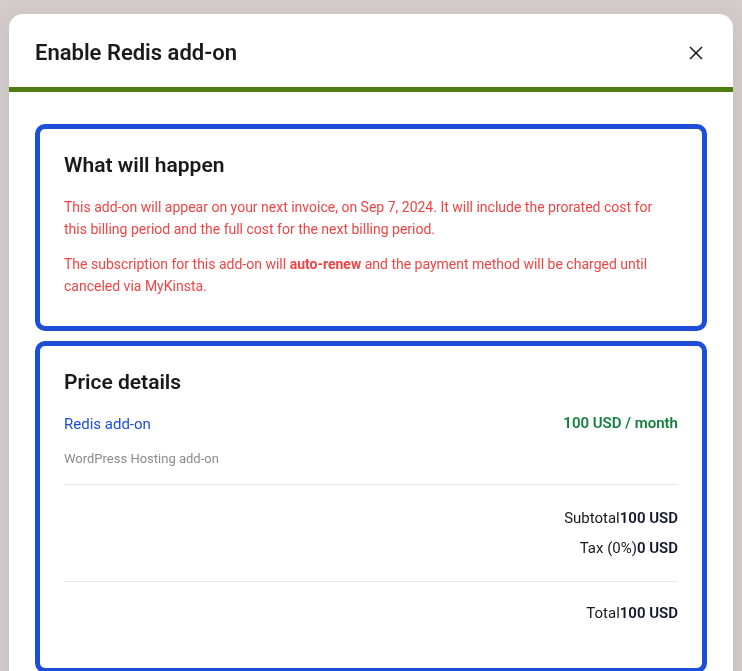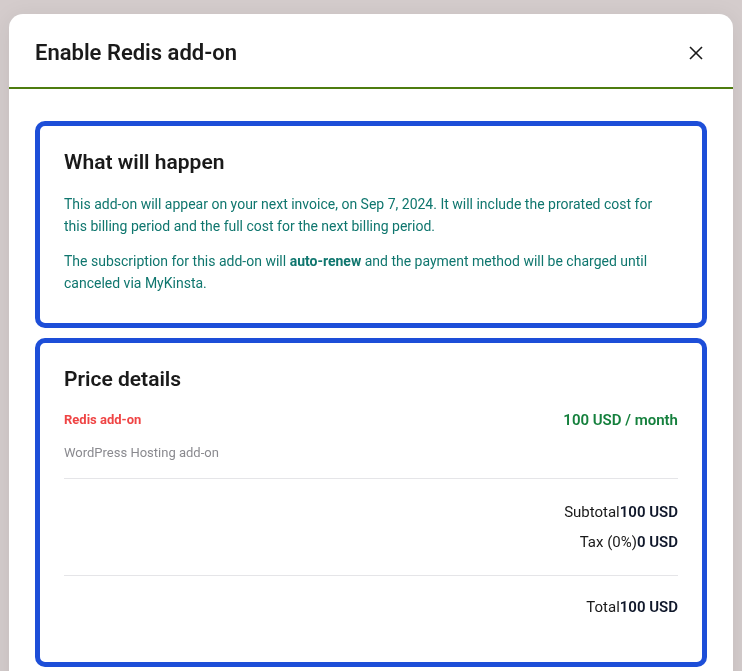--- a/index.html
+++ b/index.html
@@ -22,21 +22,21 @@
       border-radius: 14px;
       width: 724px;
       box-shadow: 0 4px 24px rgba(0,0,0,0.08);
       overflow: hidden;
     }
     .modal-header {
       display: flex;
       align-items: center;
       justify-content: space-between;
       padding: 26px 26px 22px 26px;
-      border-bottom: 2px solid #4d7c0f;
+      border-bottom: 5px solid #4d7c0f;
     }
     .modal-title {
       font-size: 22px;
       font-weight: 600;
       color: #1a1a1a;
     }
     .close-btn {
       background: none;
       border: none;
       cursor: pointer;
@@ -61,40 +61,40 @@
     }
     .card h2 {
       font-size: 21px;
       font-weight: 600;
       color: #1a1a1a;
       margin-bottom: 20px;
     }
     .card p {
       font-size: 14px;
       line-height: 1.55;
-      color: #0f766e;
+      color: #ef4444;
     }
     .desc1 {
       margin-bottom: 14px;
     }
     .card p strong {
       font-weight: 700;
     }
     .price-line {
       display: flex;
       justify-content: space-between;
       align-items: flex-start;
     }
     .price-item {
       margin-bottom: 18px;
     }
     .item-name {
-      font-size: 13px;
-      font-weight: 700;
-      color: #ef4444;
+      font-size: 15px;
+      font-weight: 400;
+      color: #1d4ed8;
       line-height: 1.4;
     }
     .item-sub {
       font-size: 13px;
       color: #8a8a8f;
       margin-top: 16px;
       text-align: right;
     }
     .item-price {
       font-size: 15px;

